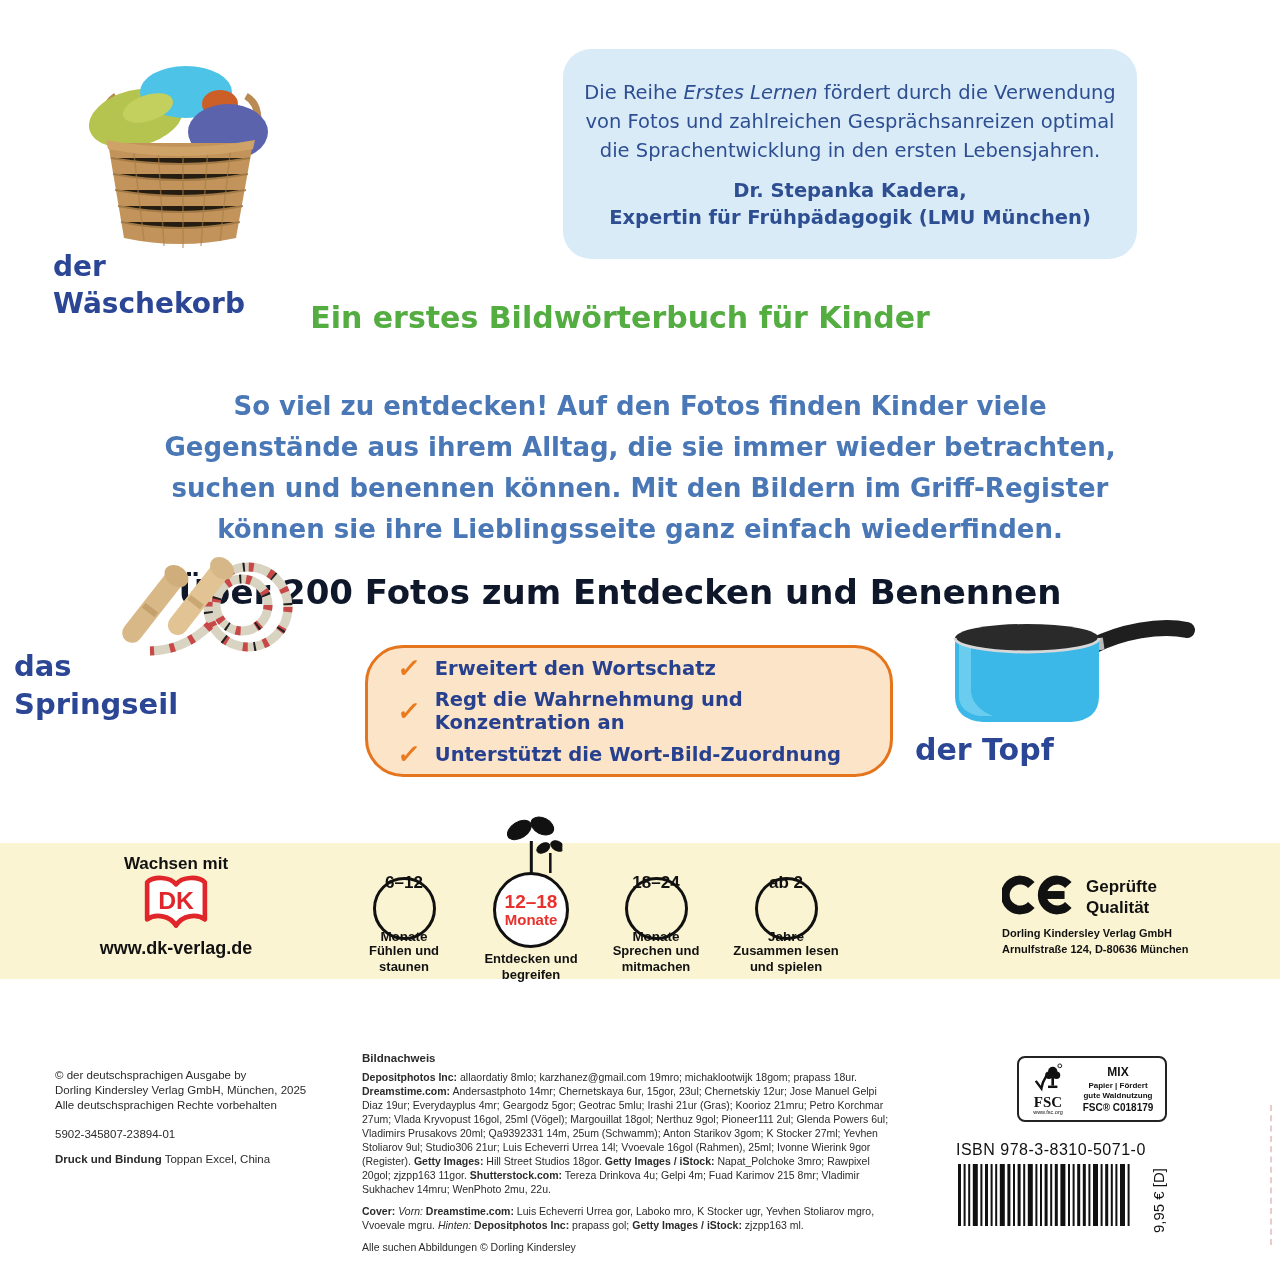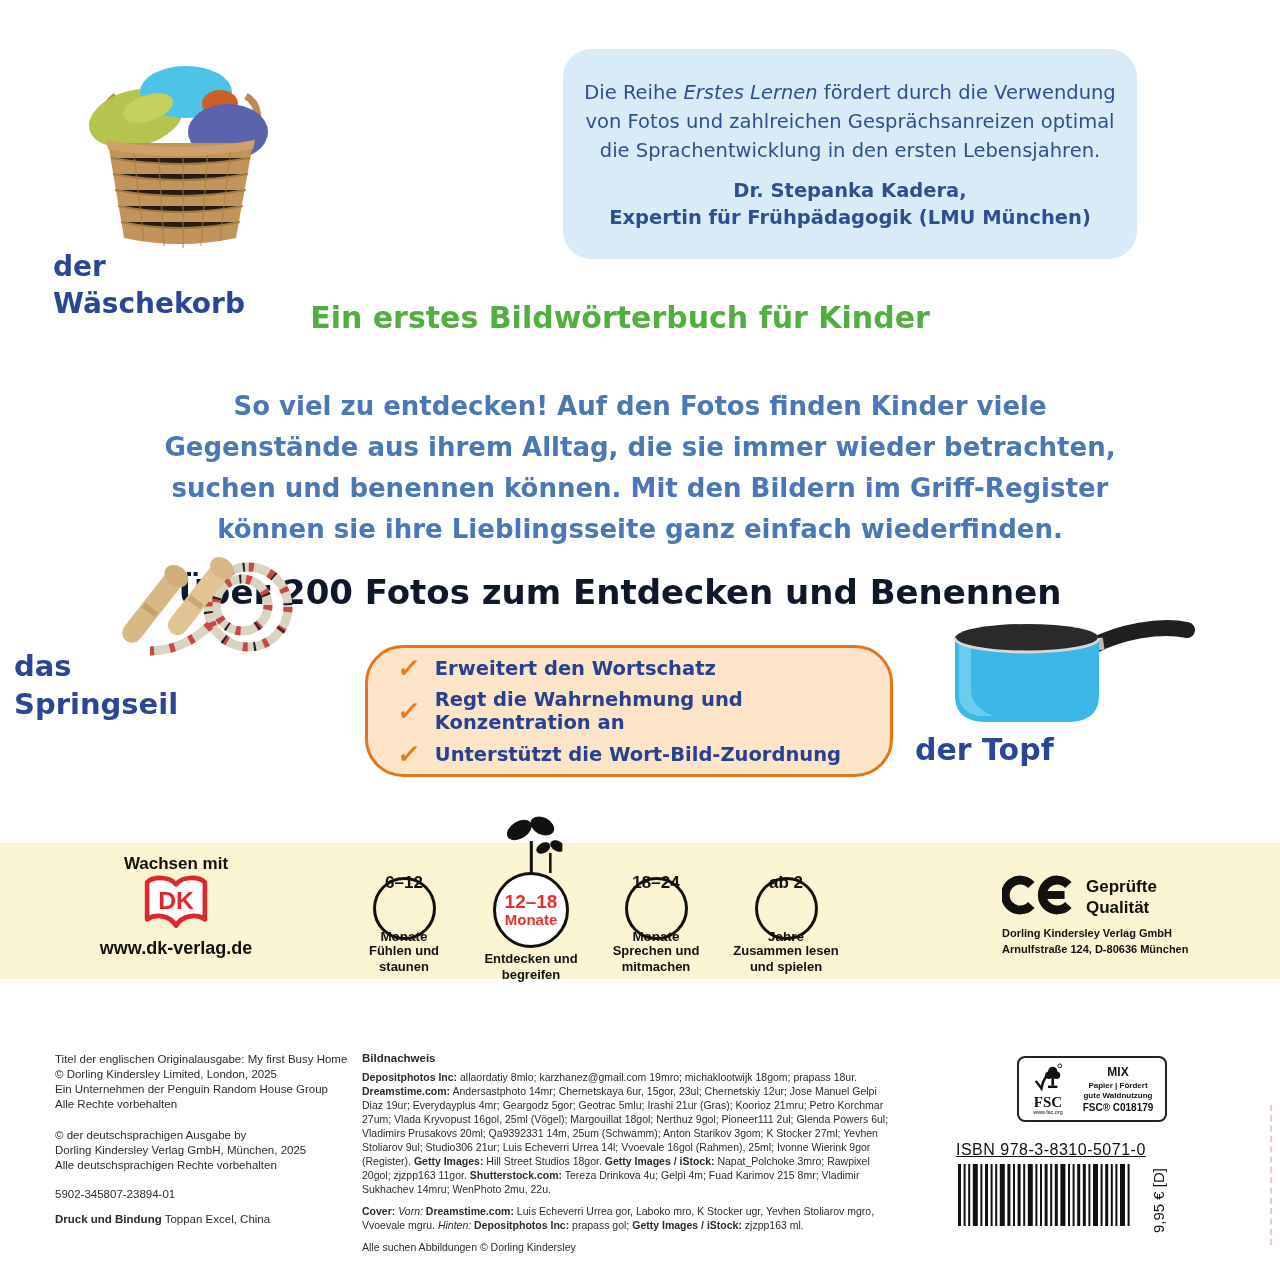--- a/index.html
+++ b/index.html
@@ -75,21 +75,21 @@
   .fsc-box{left:1017px;top:1056px;width:150px;height:66px;border:2px solid #222;border-radius:8px;
            box-sizing:border-box;display:flex;align-items:center;padding:4px 6px;gap:6px;}
   .fsc-left{width:46px;display:flex;flex-direction:column;align-items:center;}
   .fsc-word{font-family:"Liberation Serif",serif;font-weight:bold;font-size:15px;color:#111;line-height:14px;}
   .fsc-url{font-size:5.5px;color:#111;}
   .fsc-right{flex:1;text-align:center;}
   .fsc-mix{font-size:12px;font-weight:bold;color:#111;}
   .fsc-desc{font-size:8px;font-weight:600;color:#111;line-height:9.5px;white-space:pre-line;margin:2px 0;}
   .fsc-code{font-size:10px;font-weight:bold;color:#111;}
 
-  .isbn{left:956px;top:1141px;width:200px;font-size:16px;color:#111;letter-spacing:.5px;text-decoration:underline;}
+  .isbn{left:956px;top:1141px;width:200px;font-size:16px;color:#111;letter-spacing:.5px;}
   .barcode{left:958px;top:1164px;}
   .price{left:1150px;top:1141px;height:92px;font-size:15px;color:#111;
          writing-mode:vertical-rl;transform:rotate(180deg);}
   .crease{left:1270px;top:1105px;height:140px;width:0;border-left:2px dashed #eccaca;}
 </style>
 </head>
 <body>
 
 <div class="abs quote-box">
   <div class="quote-text display"><span>Die Reihe </span><span class="seg-i">Erstes Lernen</span><span> fördert durch die Verwendung
@@ -259,24 +259,20 @@
     <path d="M75.3 10.6 A17 17 0 1 0 75.3 33.4" fill="none" stroke="#111" stroke-width="10"></path>
     <path d="M50 22 L71 22" stroke="#111" stroke-width="9"></path>
   </svg>
 </div>
 <div class="abs ce-quality">Geprüfte
 Qualität</div>
 <div class="abs ce-address">Dorling Kindersley Verlag GmbH
 Arnulfstraße 124, D-80636 München</div>
 
 <div class="abs legal">
-  <div class="legal-block">Titel der englischen Originalausgabe: My first Busy Home
-© Dorling Kindersley Limited, London, 2025
-Ein Unternehmen der Penguin Random House Group
-Alle Rechte vorbehalten</div>
   <div class="legal-block legal-gap1">© der deutschsprachigen Ausgabe by
 Dorling Kindersley Verlag GmbH, München, 2025
 Alle deutschsprachigen Rechte vorbehalten</div>
   <div class="legal-code">5902-345807-23894-01</div>
   <div class="legal-druck">
     <span class="seg-b">Druck und Bindung</span><span> Toppan Excel, China</span>
   </div>
 </div>
 
 <div class="abs credits">

